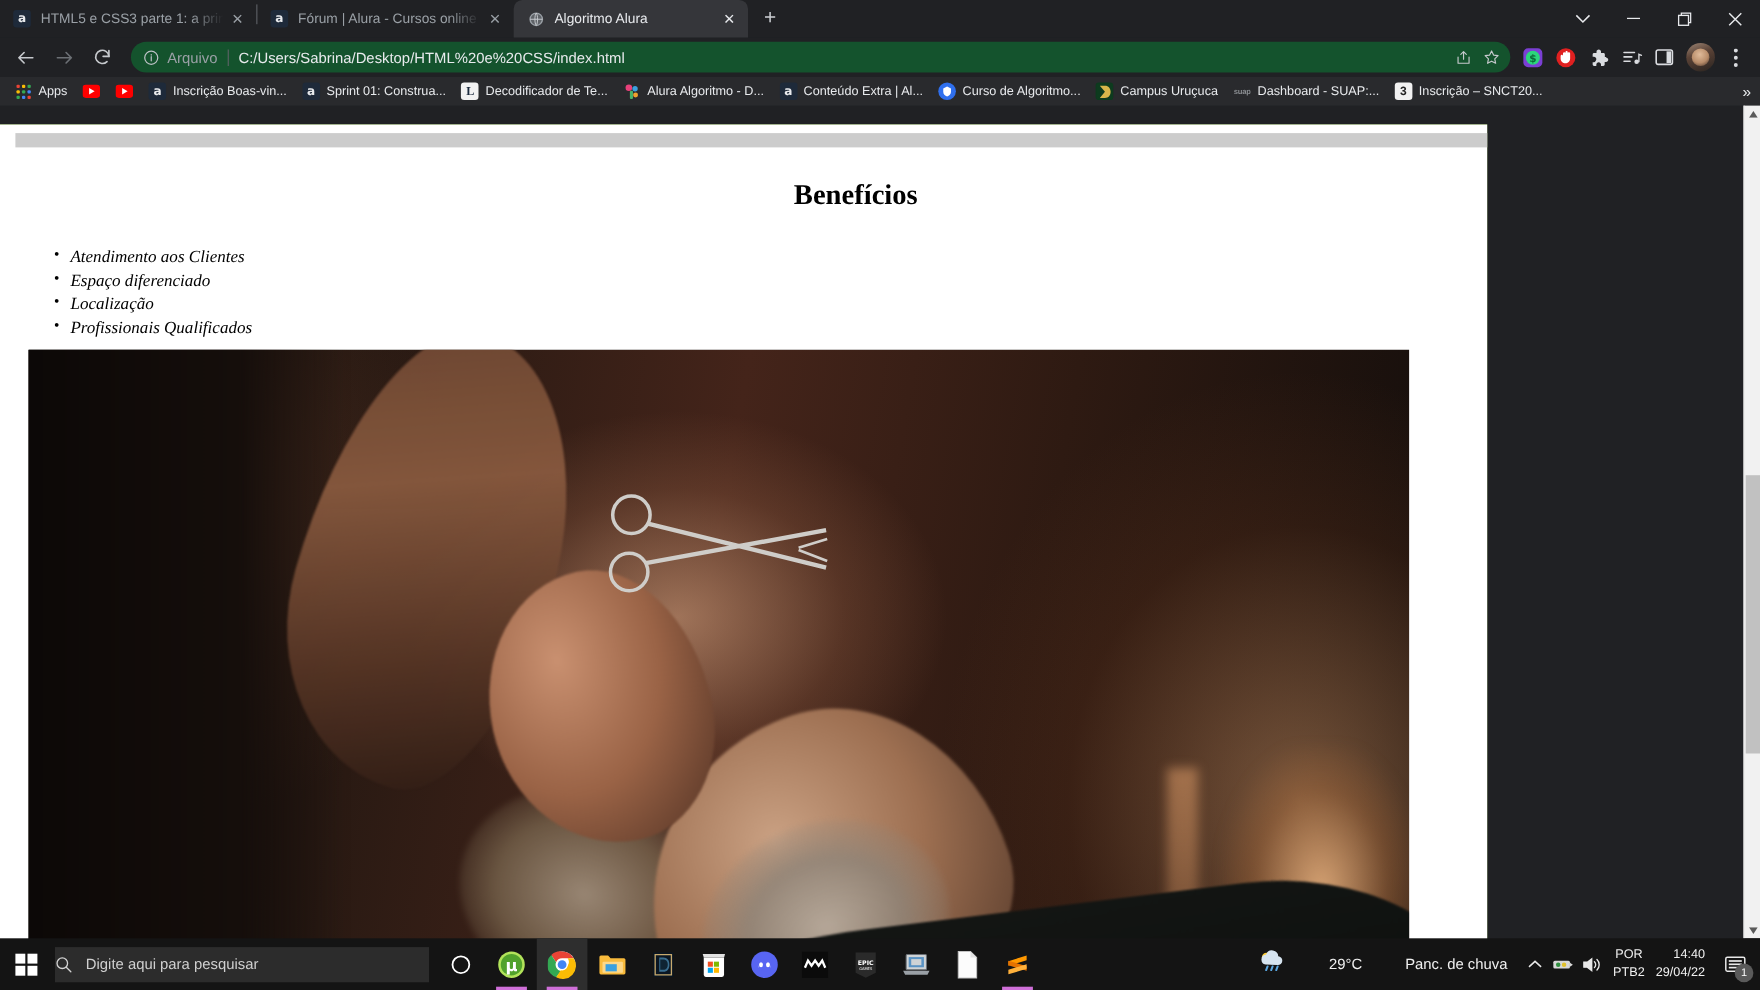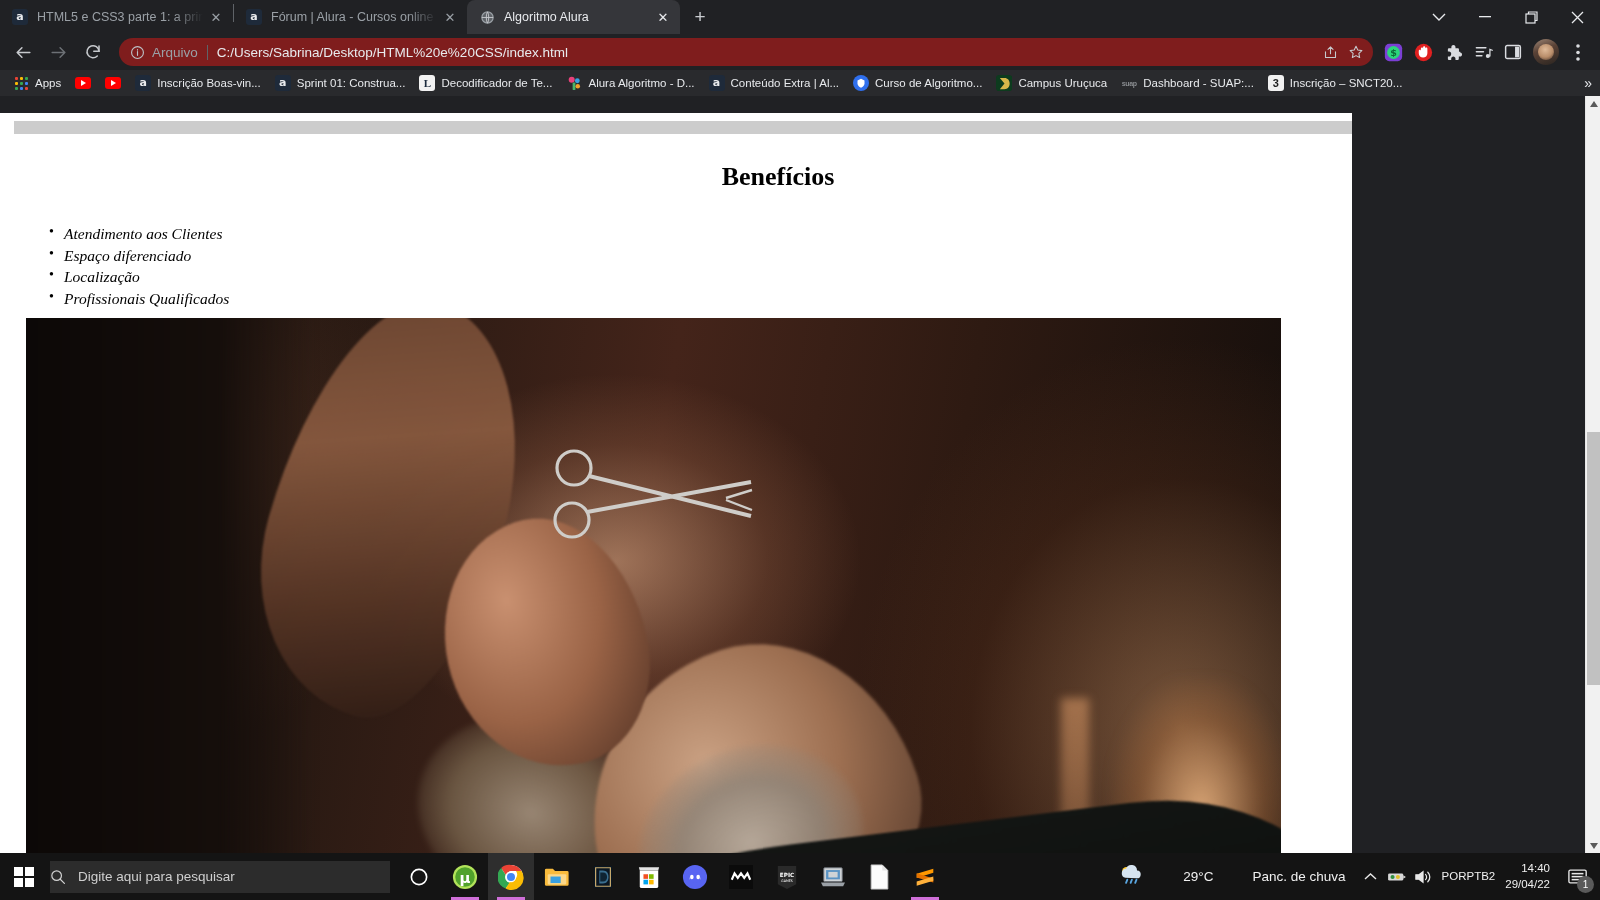--- a/index.html
+++ b/index.html
@@ -43,21 +43,21 @@
       color: #c9ccd0; font-size: 19px; font-weight: 300; }
   .wincontrols { position: absolute; right: 0; top: 0; height: 34px; display: flex; align-items: center; }
   .wc { width: 46px; height: 34px; display: flex; align-items: center; justify-content: center; color: #e8eaed; }
 
   
   .toolbar { height: 36px; background: #202124; display: flex; align-items: center; padding: 0 8px; }
   .navbtn { width: 30px; height: 30px; margin-right: 5px; display: flex; align-items: center; justify-content: center;
       color: #c6c9cd; }
   .navbtn.disabled { color: #6c7075; }
   .omnibox {
-    flex: 1 1 auto; height: 28px; background: #7f1d1d; border-radius: 14px;
+    flex: 1 1 auto; height: 28px; background: #14532d; border-radius: 14px;
     display: flex; align-items: center; padding: 0 4px 0 10px; margin: 0 4px 0 6px; min-width: 0;
   }
   .omni-info { width: 17px; height: 17px; flex: 0 0 17px; color: #bdc1c6; display:flex; align-items:center; justify-content:center; }
   .omni-scheme { font-size: 13.5px; color: #9aa0a6; margin-left: 6px; white-space: nowrap; }
   .omni-div { width: 1px; height: 15px; background: #5f6368; margin: 0 9px; }
   .omni-url { font-size: 13.5px; color: #e8eaed; white-space: nowrap; overflow: hidden; flex: 1 1 auto; }
   .omni-right { display: flex; align-items: center; }
   .omni-icon { width: 26px; height: 26px; display: flex; align-items: center; justify-content: center; color: #c6c9cd; }
   .ext-icon { width: 28px; height: 28px; margin-left: 2px; display: flex; align-items: center; justify-content: center; }
   .avatar { width: 26px; height: 26px; border-radius: 50%; overflow: hidden; margin: 0 3px 0 6px; position: relative;
@@ -197,21 +197,21 @@
   .tb-icons { display: flex; align-items: center; margin-left: 6px; }
   .tb-item { width: 46px; height: 47px; display: flex; align-items: center; justify-content: center; position: relative; }
   .tb-item.running::after { content:""; position:absolute; bottom:0; left:9px; width:28px; height:3px; background:#cf6fd8; }
   .tb-item.active { background: #2e2e2e; }
   .tb-item.active::after { content:""; position:absolute; bottom:0; left:9px; width:28px; height:3px; background:#cf6fd8; }
 
   .tray { position: absolute; right: 0; bottom: 0; height: 47px; display: flex; align-items: center; padding-right: 4px; }
   .weather { display: flex; align-items: center; margin-right: 12px; gap: 30px; }
   .weather .wtxt { font-size: 13.5px; color: #f0f0f0; margin-left: 9px; }
   .tray-icon { width: 26px; height: 47px; display: flex; align-items: center; justify-content: center; color: #e8e8e8; }
-  .locale { display: flex; flex-direction: row; align-items: center; justify-content: center; font-size: 11.5px;
+  .locale { display: flex; flex-direction: column; align-items: center; justify-content: center; font-size: 11.5px;
       color: #f0f0f0; line-height: 1.35; margin: 0 10px 0 6px; }
   .clock { display: flex; flex-direction: column; align-items: flex-end; justify-content: center; font-size: 11.5px;
       color: #f0f0f0; line-height: 1.35; margin-right: 10px; }
   .notif { width: 36px; height: 47px; display: flex; align-items: center; justify-content: center; position: relative; color:#e8e8e8;}
   .notif-badge { position: absolute; right: 2px; bottom: 7px; width: 17px; height: 17px; border-radius: 50%;
       background: #5a5a5a; color: #fff; font-size: 10px; display: flex; align-items: center; justify-content: center; }
 </style>
 </head>
 <body>
 

